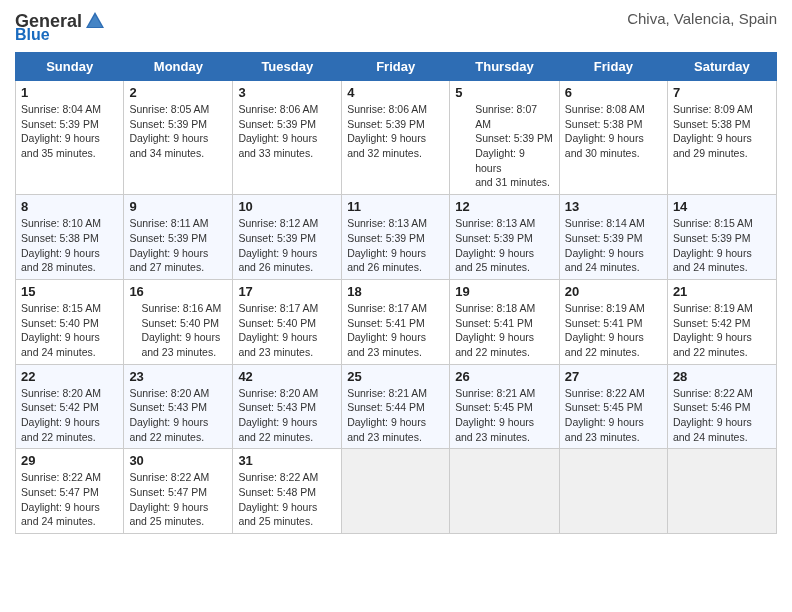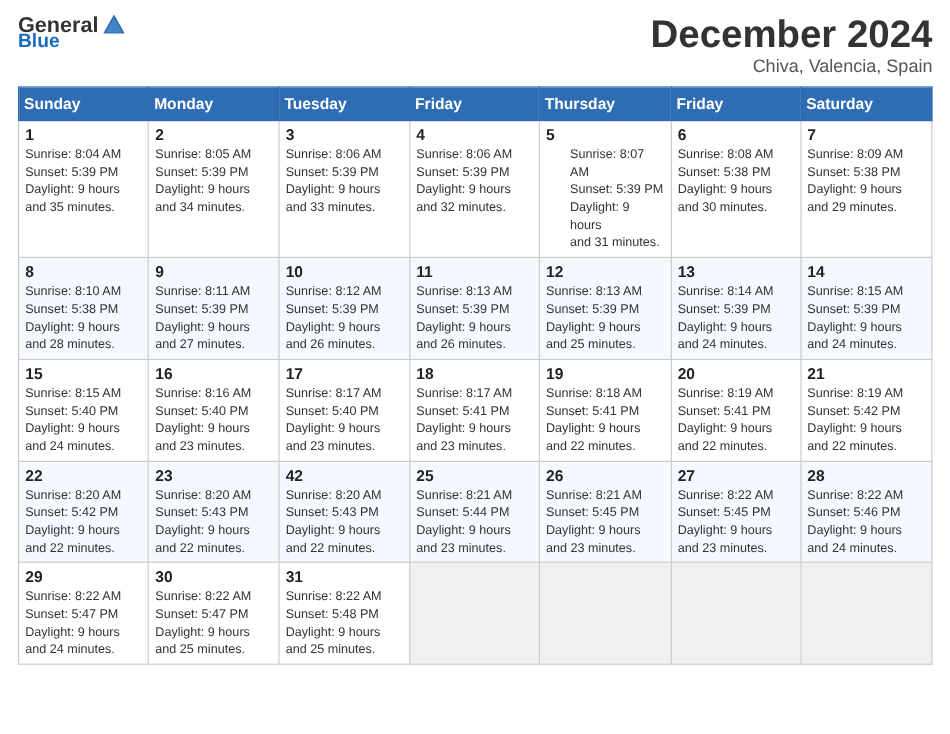--- a/index.html
+++ b/index.html
@@ -54,21 +54,21 @@
     }
     .calendar {
       width: 100%;
       border-collapse: collapse;
       font-size: 11px;
     }
     .calendar thead tr th {
       background-color: #2e6db4;
       color: #fff;
       padding: 6px 4px;
-      text-align: left;
+      text-align: center;
       font-size: 13px;
       font-weight: bold;
       border: 1px solid #2e6db4;
     }
     .calendar tbody tr td {
       vertical-align: top;
       border: 1px solid #ccc;
       padding: 4px 5px;
       width: 113px;
       min-height: 70px;
@@ -104,21 +104,20 @@
           <span class="logo-text-general">General</span>
           <svg class="logo-icon" viewBox="0 0 22 22" xmlns="http://www.w3.org/2000/svg">
             <polygon points="11,2 20,18 2,18" fill="#2e6db4"></polygon>
             <polygon points="11,5 18,17 4,17" fill="#5b9bd5" opacity="0.5"></polygon>
           </svg>
         </div>
         <span class="logo-text-blue" style="margin-top:-6px;margin-left:0">Blue</span>
       </div>
     </div>
     <div class="title-block">
-      <div class="main-title">December 2024</div>
       <div class="sub-title">Chiva, Valencia, Spain</div>
     </div>
   </div>
 
   <table class="calendar">
     <thead>
       <tr>
       <th>Sunday</th>
           <th>Monday</th>
           <th>Tuesday</th>
@@ -234,21 +233,21 @@
         <tr>
           <td>
             <span class="day-num">15</span>
             <div class="day-info" style="white-space: pre-line;">Sunrise: 8:15 AM
 Sunset: 5:40 PM
 Daylight: 9 hours
 and 24 minutes.</div>
           </td>
           <td>
             <span class="day-num">16</span>
-            <div class="day-info" style="white-space: pre-line;">Sunrise: 8:16 AM
+            <div class="day-info" style="white-space: pre-line; margin-left: 12px;">Sunrise: 8:16 AM
 Sunset: 5:40 PM
 Daylight: 9 hours
 and 23 minutes.</div>
           </td>
           <td>
             <span class="day-num">17</span>
             <div class="day-info" style="white-space: pre-line;">Sunrise: 8:17 AM
 Sunset: 5:40 PM
 Daylight: 9 hours
 and 23 minutes.</div>

